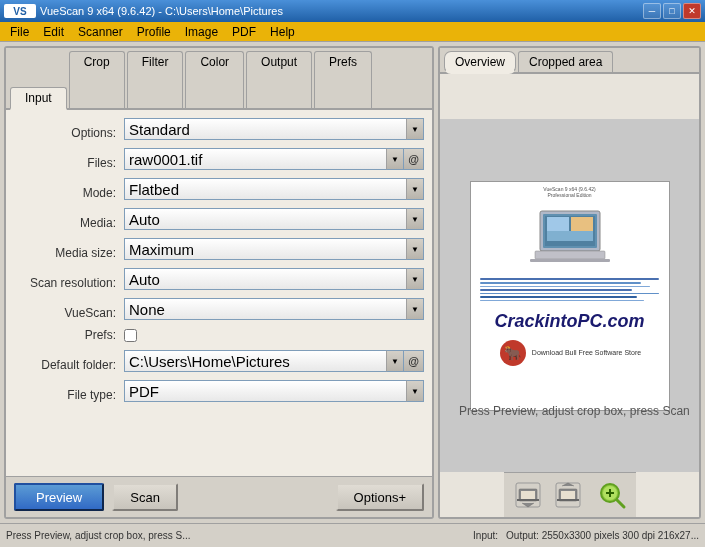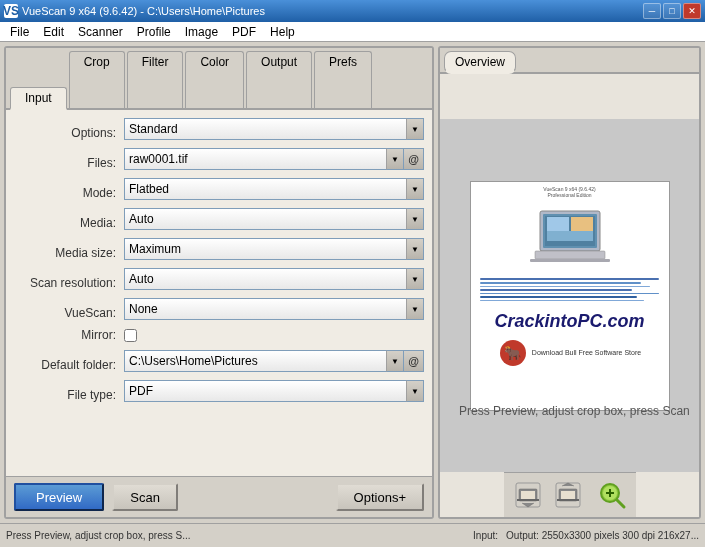--- a/index.html
+++ b/index.html
@@ -22,25 +22,25 @@
       justify-content: space-between;
       padding: 0 4px;
       font-size: 11px;
     }
     .title-bar-text {
       display: flex;
       align-items: center;
       gap: 4px;
     }
     .title-icon {
-      width: 14px;
+      width: 32px;
       height: 14px;
       background: #fff;
       border-radius: 2px;
-      font-size: 12px;
+      font-size: 10px;
       display: flex;
       align-items: center;
       justify-content: center;
       color: #1f5fa6;
       font-weight: bold;
     }
     .title-controls {
       display: flex;
       gap: 2px;
     }
@@ -54,21 +54,21 @@
       justify-content: center;
       cursor: pointer;
       font-size: 9px;
       color: white;
       background: rgba(255,255,255,0.1);
     }
     .title-btn.close { background: #c0392b; }
 
     
     .menu-bar {
-      background: #ffffff;
+      background: #eab308;
       border-bottom: 1px solid #a0a0a0;
       height: 20px;
       display: flex;
       align-items: center;
       padding: 0 4px;
       gap: 2px;
     }
     .menu-item {
       padding: 1px 6px;
       cursor: pointer;
@@ -147,21 +147,21 @@
       flex: 1;
       position: relative;
       display: flex;
     }
     .select-control {
       flex: 1;
       height: 22px;
       border: 1px solid #7f9db9;
       background: linear-gradient(to bottom, #fff, #e8e8e8);
       padding: 0 4px;
-      font-size: 12px;
+      font-size: 15px;
       appearance: none;
       outline: none;
       cursor: pointer;
     }
     .select-arrow {
       position: absolute;
       right: 0;
       top: 0;
       width: 18px;
       height: 22px;
@@ -482,21 +482,21 @@
             <option>None</option>
             <option>90 CW</option>
             <option>90 CCW</option>
             <option>180</option>
           </select>
           <div class="select-arrow">▼</div>
         </div>
       </div>
 
       <div class="form-row checkbox-row">
-        <span class="form-label">Mirror:</span>
+        <span class="form-label">Prefs:</span>
         <input type="checkbox" class="checkbox-input" style="">
       </div>
 
       <div class="form-row">
         <span class="form-label">Default folder:</span>
         <div class="select-wrapper">
           <select class="select-control">
             <option>C:\Users\Home\Pictures</option>
           </select>
           <div class="select-arrow">▼</div>
@@ -522,20 +522,21 @@
       <button class="btn primary">Preview</button>
       <button class="btn">Scan</button>
       <button class="btn spacer">Options+</button>
     </div>
   </div>
 
   <div class="right-panel">
 
     <div class="right-tabs">
       <div class="right-tab active">Overview</div>
+      <div class="right-tab">Cropped area</div>
     </div>
 
     <div class="preview-area">
       <div class="preview-image-area">
         <div class="scanner-preview">
           <div class="scanner-top-text">VueScan 9 x64 (9.6.42)<br>Professional Edition</div>
 
           <svg width="90" height="65" viewBox="0 0 90 65" style="margin-top:8px;">
 
             <rect x="15" y="2" width="60" height="40" rx="2" fill="#b0b8c8" stroke="#888" stroke-width="1"></rect>

